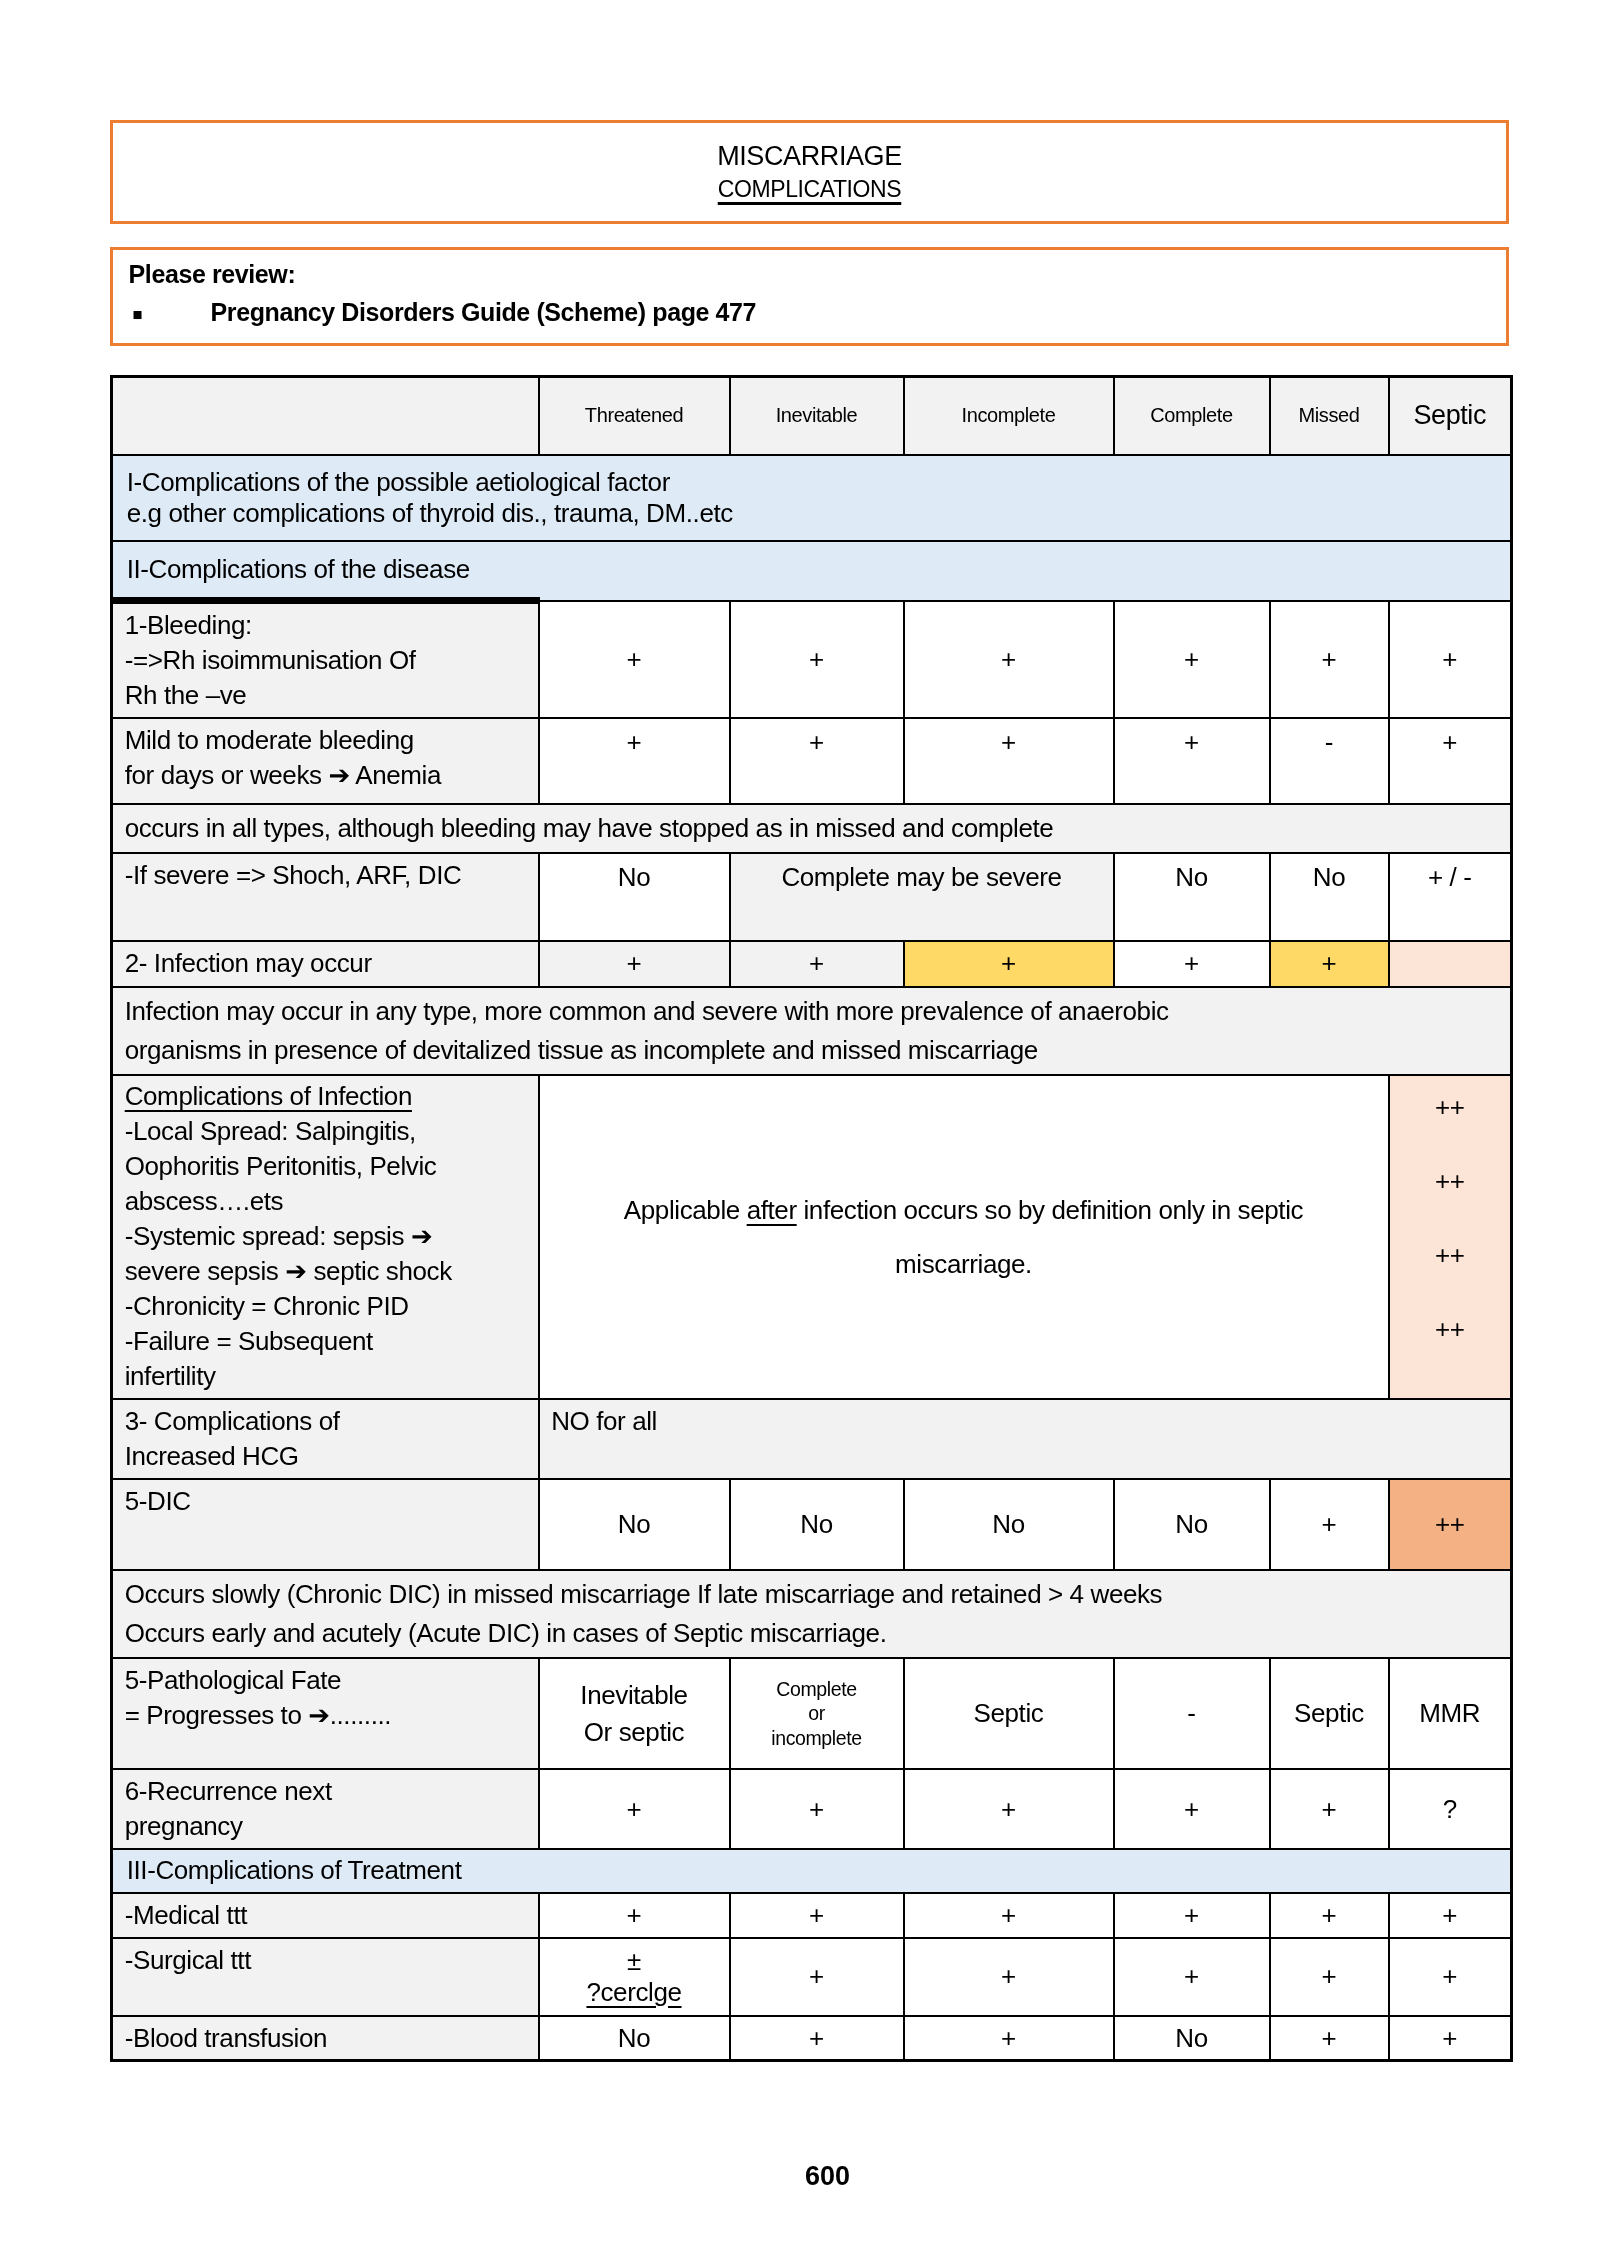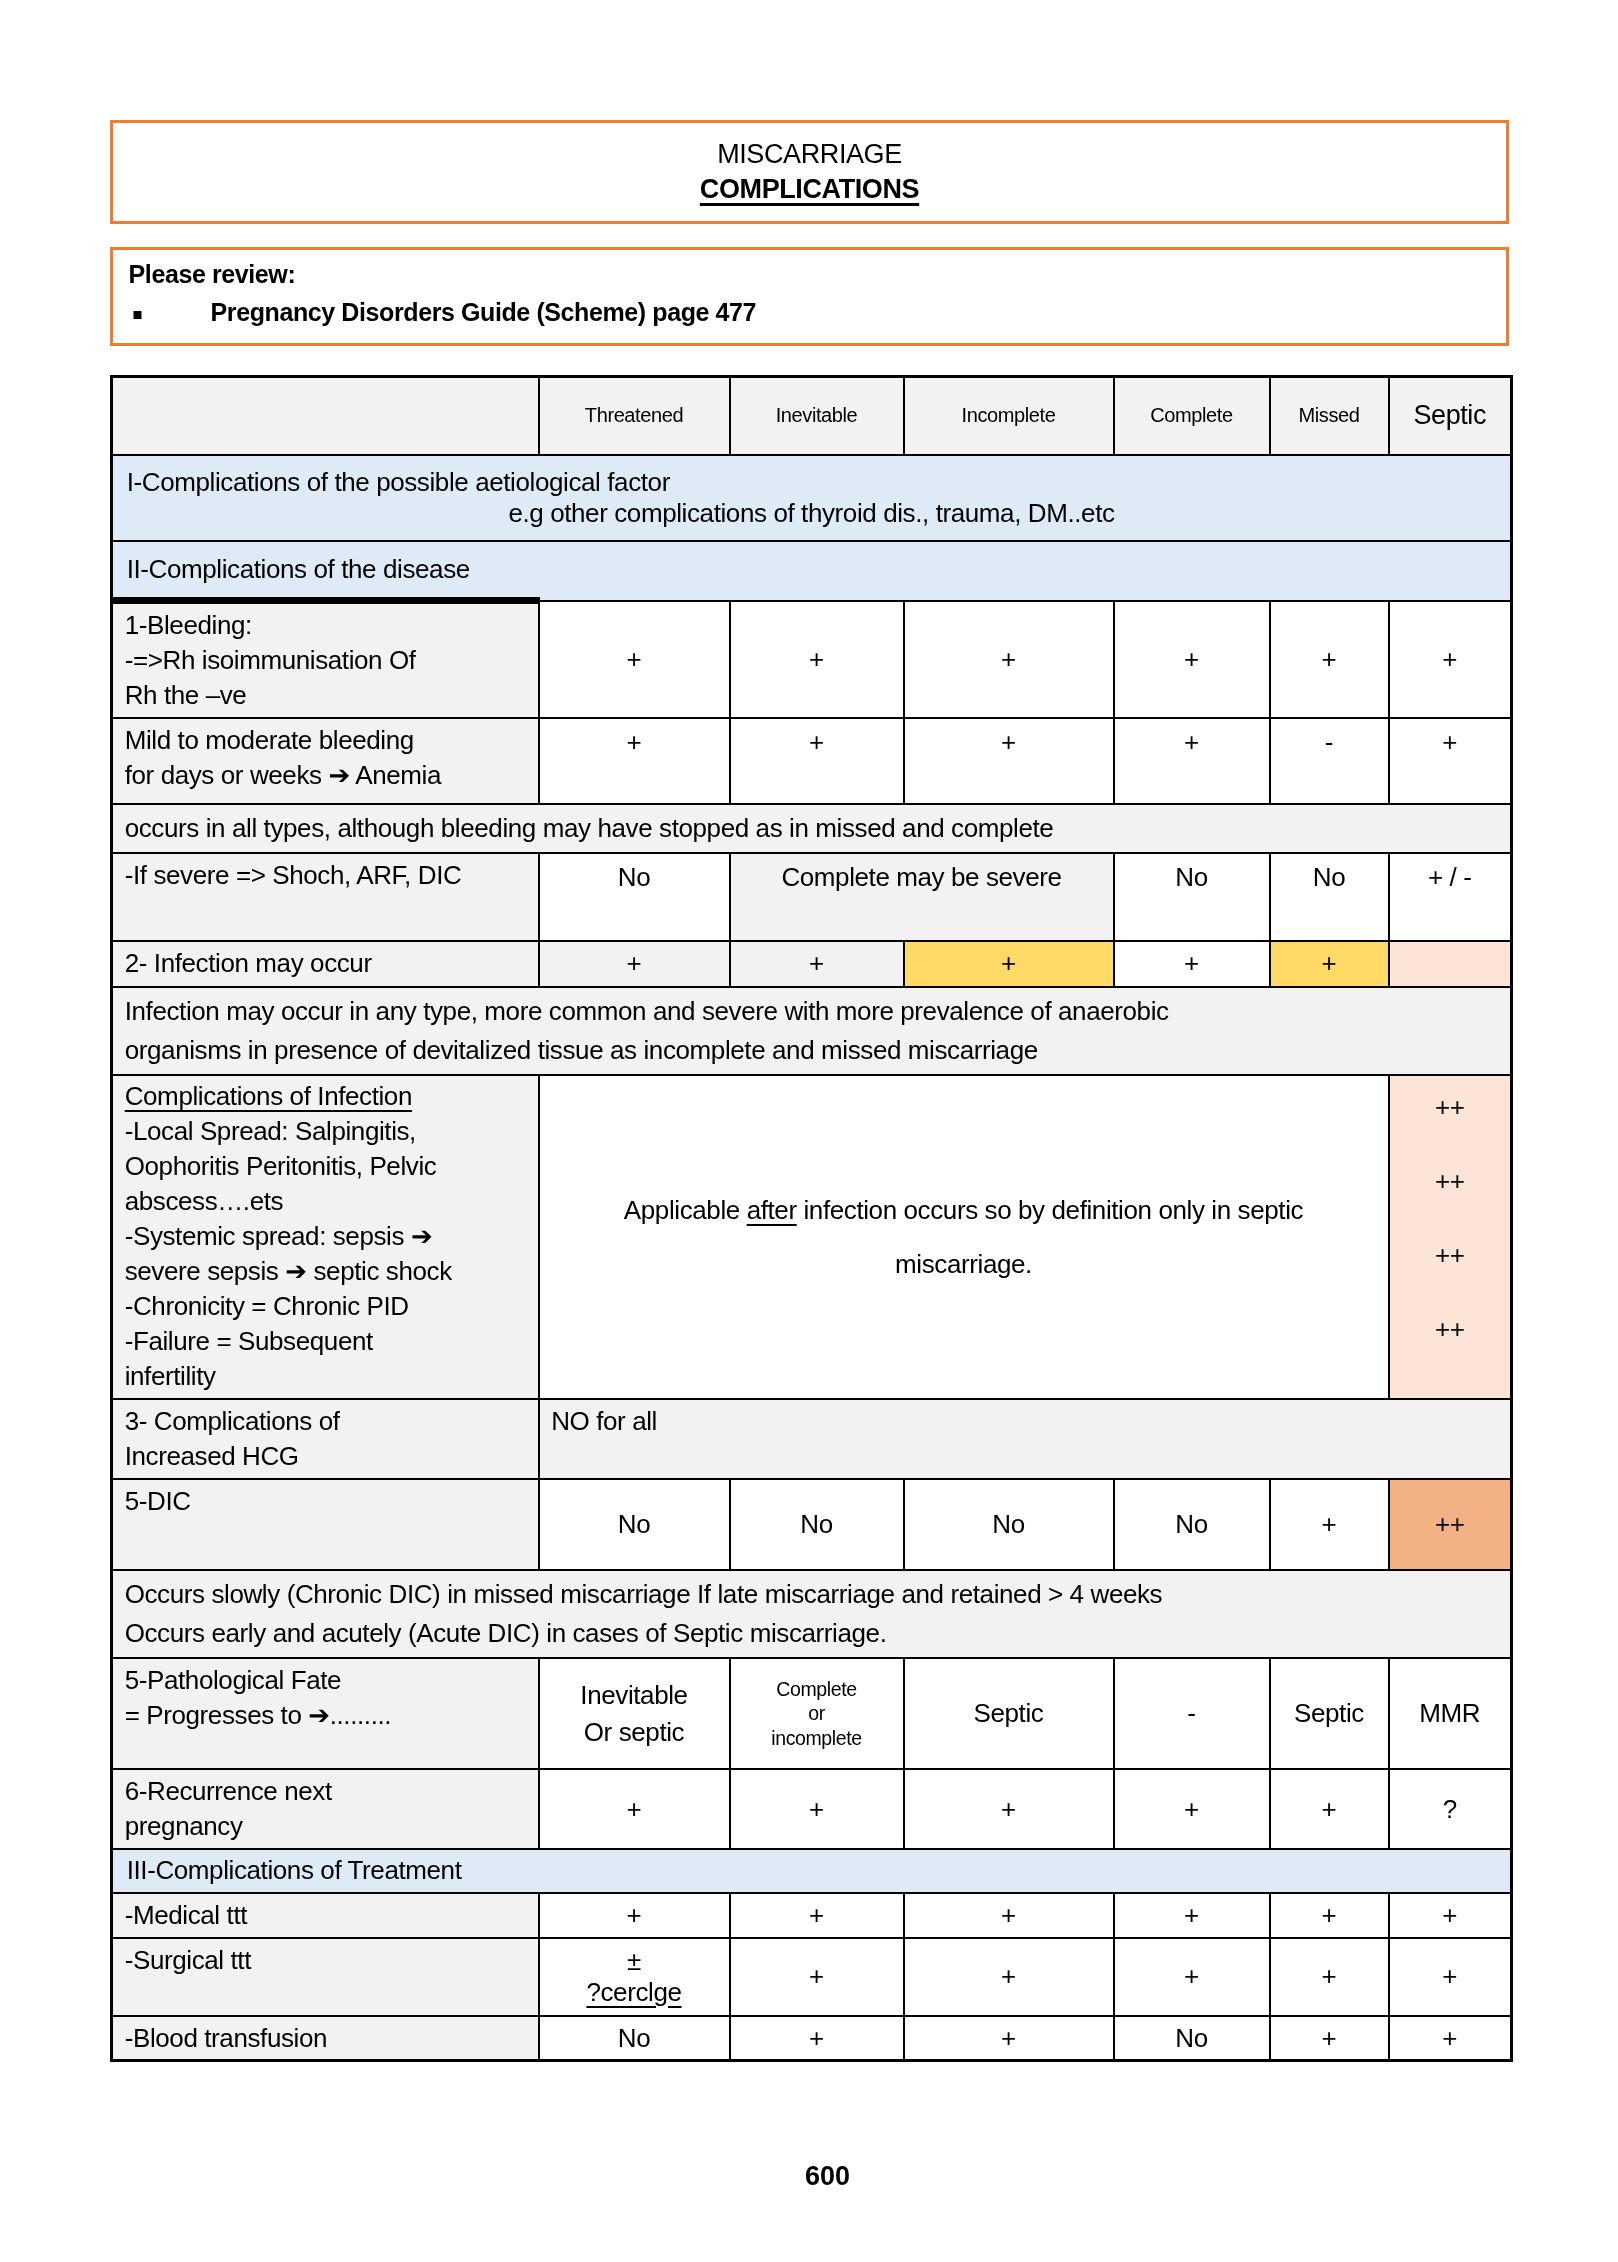--- a/index.html
+++ b/index.html
@@ -9,40 +9,40 @@
     font-family:"Liberation Sans", sans-serif; position:relative;
     letter-spacing:-0.4px;
   }
   .obox {
     position:absolute; left:110px; width:1399px;
     border:3.9px solid #ED7D31; background:#fff;
   }
   .title-box { top:120px; height:104px; display:flex; flex-direction:column;
     align-items:center; justify-content:center; gap:4.9px; }
   .title-line1 { font-size:27px; }
-  .title-line2 { font-size:27px; font-weight:bold; text-decoration:underline;
+  .title-line2 { font-size:23px; font-weight:normal; text-decoration:underline;
     text-decoration-thickness:2.9px; text-underline-offset:4.9px; }
   .review-box { top:247px; height:99px; padding:9.8px 15.6px; }
   .review-heading { font-size:25px; font-weight:bold; }
   .review-item { display:flex; margin-top:8.8px; font-size:25px; font-weight:bold; }
   .bullet { width:82px; font-size:16.6px; line-height:33px; padding-left:3.9px; }
 
   table.main {
     position:absolute; left:110px; top:375px; width:1399px;
     border-collapse:collapse; table-layout:fixed; border:3.9px solid #000;
   }
   td {
     border:2.9px solid #000; padding:0; font-size:26px; vertical-align:middle;
     text-align:center; overflow:hidden;
   }
   .hdr { background:#F2F2F2; font-size:20px; }
   .hdr-septic { background:#F2F2F2; font-size:27px; }
   .blue { background:#DEEBF7; }
   .sec { text-align:left; padding:3.9px 13.7px; font-size:26px; }
-  .sec1-line2 { text-align:center; }
+  .sec1-line2 { }
   .sec2a { border-right:none; border-bottom:7.8px solid #000; }
   .sec2b { border-left:none; }
   .label { background:#F2F2F2; text-align:left; vertical-align:top;
     padding:3.9px 7.8px 3.9px 11.7px; line-height:35px; }
   .val {}
   .topv { vertical-align:top; padding-top:7.8px; }
   .grayc { background:#F2F2F2; }
   .yellow { background:#FFD966; }
   .peach { background:#FCE4D6; }
   .orange { background:#F4B183; }

